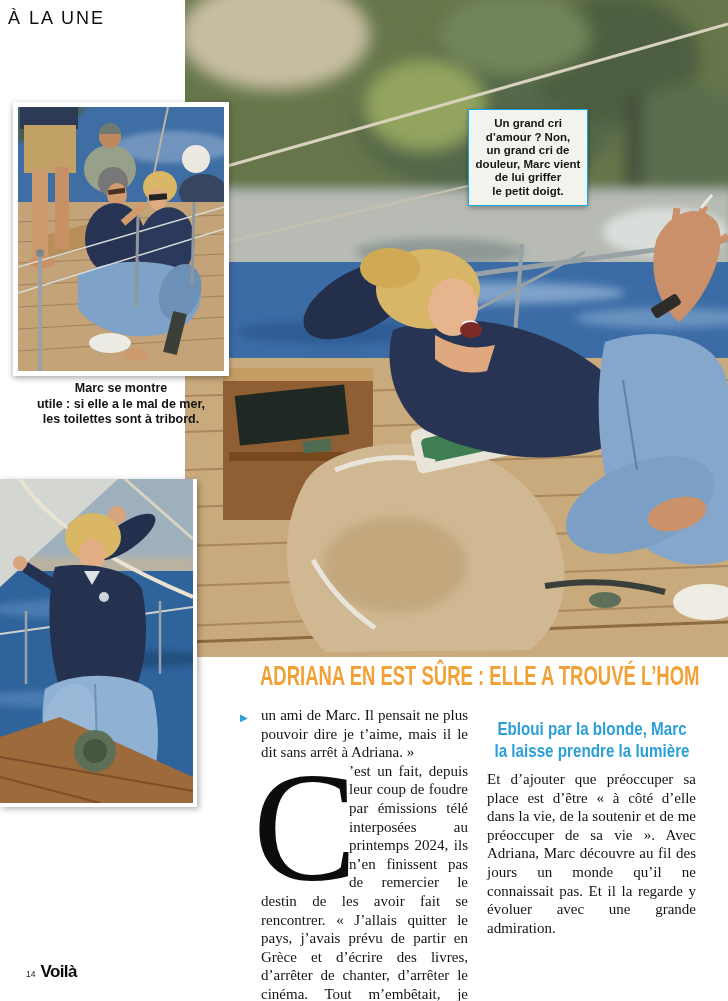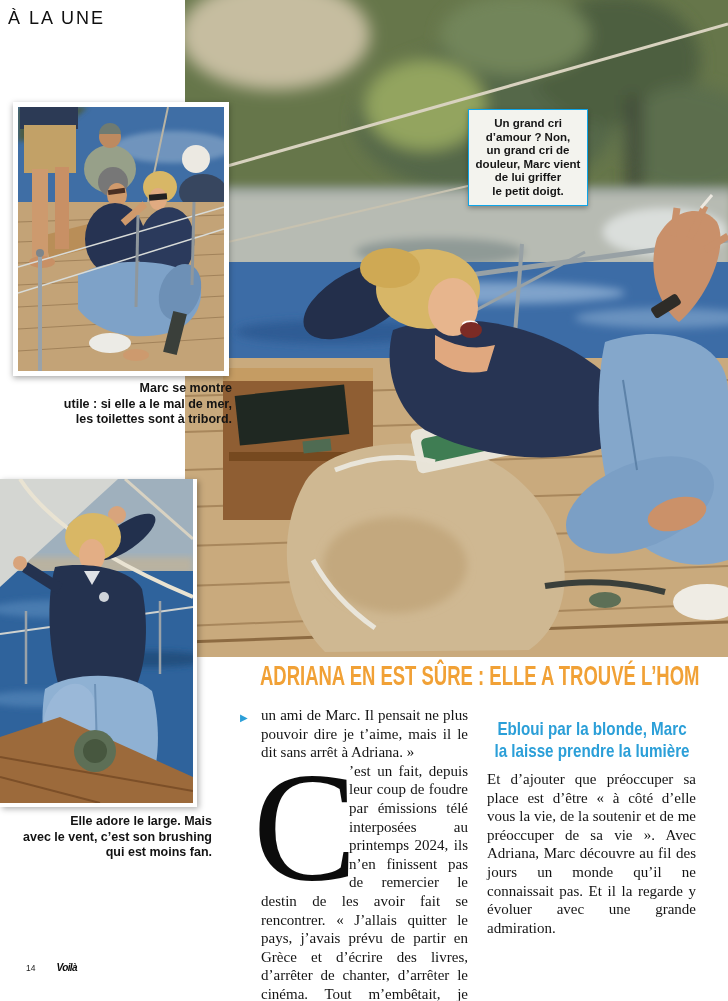--- a/index.html
+++ b/index.html
@@ -20,21 +20,21 @@
   .inset-top svg,.inset-bottom svg,.main-photo svg{display:block;}
 
   
   .caption-box{left:468px;top:81px;width:120px;box-sizing:border-box;padding:7px 4px;
     background:#f3f3ee;border:1px solid #0ea5e9;box-shadow:0 2px 5px rgba(0,0,0,.3);
     font-family:"Liberation Sans",sans-serif;font-weight:700;font-size:11.5px;
     line-height:13.5px;text-align:center;color:#151515;white-space:pre-line;margin-top:28px;}
 
   
   .photo-caption{font-family:"Liberation Sans",sans-serif;font-weight:700;
-    font-size:12.5px;line-height:15.5px;text-align:right;color:#131313;white-space:pre-line;}
+    font-size:12.5px;line-height:15.5px;text-align:center;color:#131313;white-space:pre-line;}
   .cap1{left:10px;top:381px;width:222px;}
   .cap2{left:0;top:814px;width:212px;}
 
   
   .headline{left:260px;top:661px;font-family:"Liberation Sans",sans-serif;
     font-weight:800;font-size:28px;line-height:30px;color:#f1a136;white-space:nowrap;
     transform:scaleX(.66);transform-origin:left top;letter-spacing:0;}
 
   
   .col{top:706px;font-size:15px;line-height:18.6px;text-align:justify;}
@@ -46,24 +46,24 @@
     font-family:"Liberation Sans",sans-serif;}
   .it{}
   .dropcap{float:left;width:88px;height:112px;margin:6px 3px 0 -3px;
     font-size:156px;line-height:118px;text-indent:-5px;color:#0c0c0c;
     font-family:"Liberation Serif",serif;}
   .subhead{width:262px;margin:12px 0 9px -26px;transform:scaleX(.8);transform-origin:center;
     font-family:"Liberation Sans",sans-serif;font-weight:700;font-size:19px;
     line-height:21.5px;text-align:center;color:#2b9fd8;white-space:pre-line;}
 
   
-  .footer{left:26px;top:962px;display:flex;align-items:baseline;gap:21px;}
+  .footer{left:26px;top:962px;display:flex;align-items:baseline;gap:5px;}
   .pgnum{font-family:"Liberation Sans",sans-serif;font-size:8.5px;color:#222;}
-  .maglogo{font-family:"Liberation Sans",sans-serif;font-style:italic;font-weight:800;
-    font-size:10px;letter-spacing:-.6px;color:#0a0a0a;}
+  .maglogo{font-family:"Liberation Sans",sans-serif;font-weight:800;
+    font-size:17px;letter-spacing:-.6px;color:#0a0a0a;}
 </style>
 </head>
 <body>
 
 <div class="page">
 
   <div class="abs main-photo">
     <svg width="543" height="657" viewBox="0 0 543 657" preserveAspectRatio="none">
       <defs>
         <filter id="b8" x="-20%" y="-20%" width="140%" height="140%">
@@ -270,42 +270,39 @@
       <ellipse cx="70" cy="242" rx="26" ry="38" fill="#9ab8d8" transform="rotate(15 70 242)"></ellipse>
       <line x1="95" y1="205" x2="98" y2="300" stroke="#6f93b8" stroke-width="2"></line>
 
       <polygon points="0,258 60,238 193,298 193,324 0,324" fill="#9c6a3b"></polygon>
       <line x1="0" y1="278" x2="193" y2="312" stroke="#7c4f28" stroke-width="2"></line>
       <line x1="0" y1="298" x2="100" y2="324" stroke="#7c4f28" stroke-width="2"></line>
       <circle cx="95" cy="272" r="21" fill="#5d6f56"></circle>
       <circle cx="95" cy="272" r="12" fill="#47573f"></circle>
     </svg>
   </div>
-  <div class="abs photo-caption cap2">Elle adore le large. Mais
-avec le vent, c’est son brushing
-qui est moins fan.</div>
 
   <div class="abs section-label">À LA UNE</div>
 
   <div class="abs headline">ADRIANA EN EST SÛRE : ELLE A TROUVÉ L’HOM</div>
 
   <div class="abs col col1">
     <p class="lead">
       <span class="lead-arrow">▶</span><span>un ami de Marc. </span><span class="it">Il pensait ne plus pouvoir dire je t’aime, mais il le dit sans arrêt à Adriana. »</span>
     </p>
     <p>
       <span class="dropcap">C</span><span>’est un fait, depuis leur coup de foudre par émissions télé interposées au printemps 2024, ils n’en finissent pas de remercier le destin de les avoir fait se rencontrer. </span><span class="it">« J’allais quitter le pays, j’avais prévu de partir en Grèce et d’écrire des livres, d’arrêter de chanter, d’arrêter le cinéma. Tout m’embêtait, je voulais partir de Paris »</span>
     </p>
   </div>
 
   <div class="abs col col2">
     <div class="subhead">Ebloui par la blonde, Marc
 la laisse prendre la lumière</div>
     <p>
-      <span>Et d’ajouter que préoccuper sa place est d’être </span><span class="it">« à côté d’elle vous la vie, de la soutenir et de me préoccuper de sa vie »</span><span>. Avec Adriana, Marc découvre au fil des jours un monde qu’il ne connaissait pas. Et il la regarde y évoluer avec une grande admiration. </span>
+      <span>Et d’ajouter que préoccuper sa place est d’être </span><span class="it">« à côté d’elle dans la vie, de la soutenir et de me préoccuper de sa vie »</span><span>. Avec Adriana, Marc découvre au fil des jours un monde qu’il ne connaissait pas. Et il la regarde y évoluer avec une grande admiration. </span>
     </p>
   </div>
 
   <div class="abs footer">
     <span class="pgnum">14</span>
     <span class="maglogo">Voilà</span>
   </div>
 
 </div>
 

